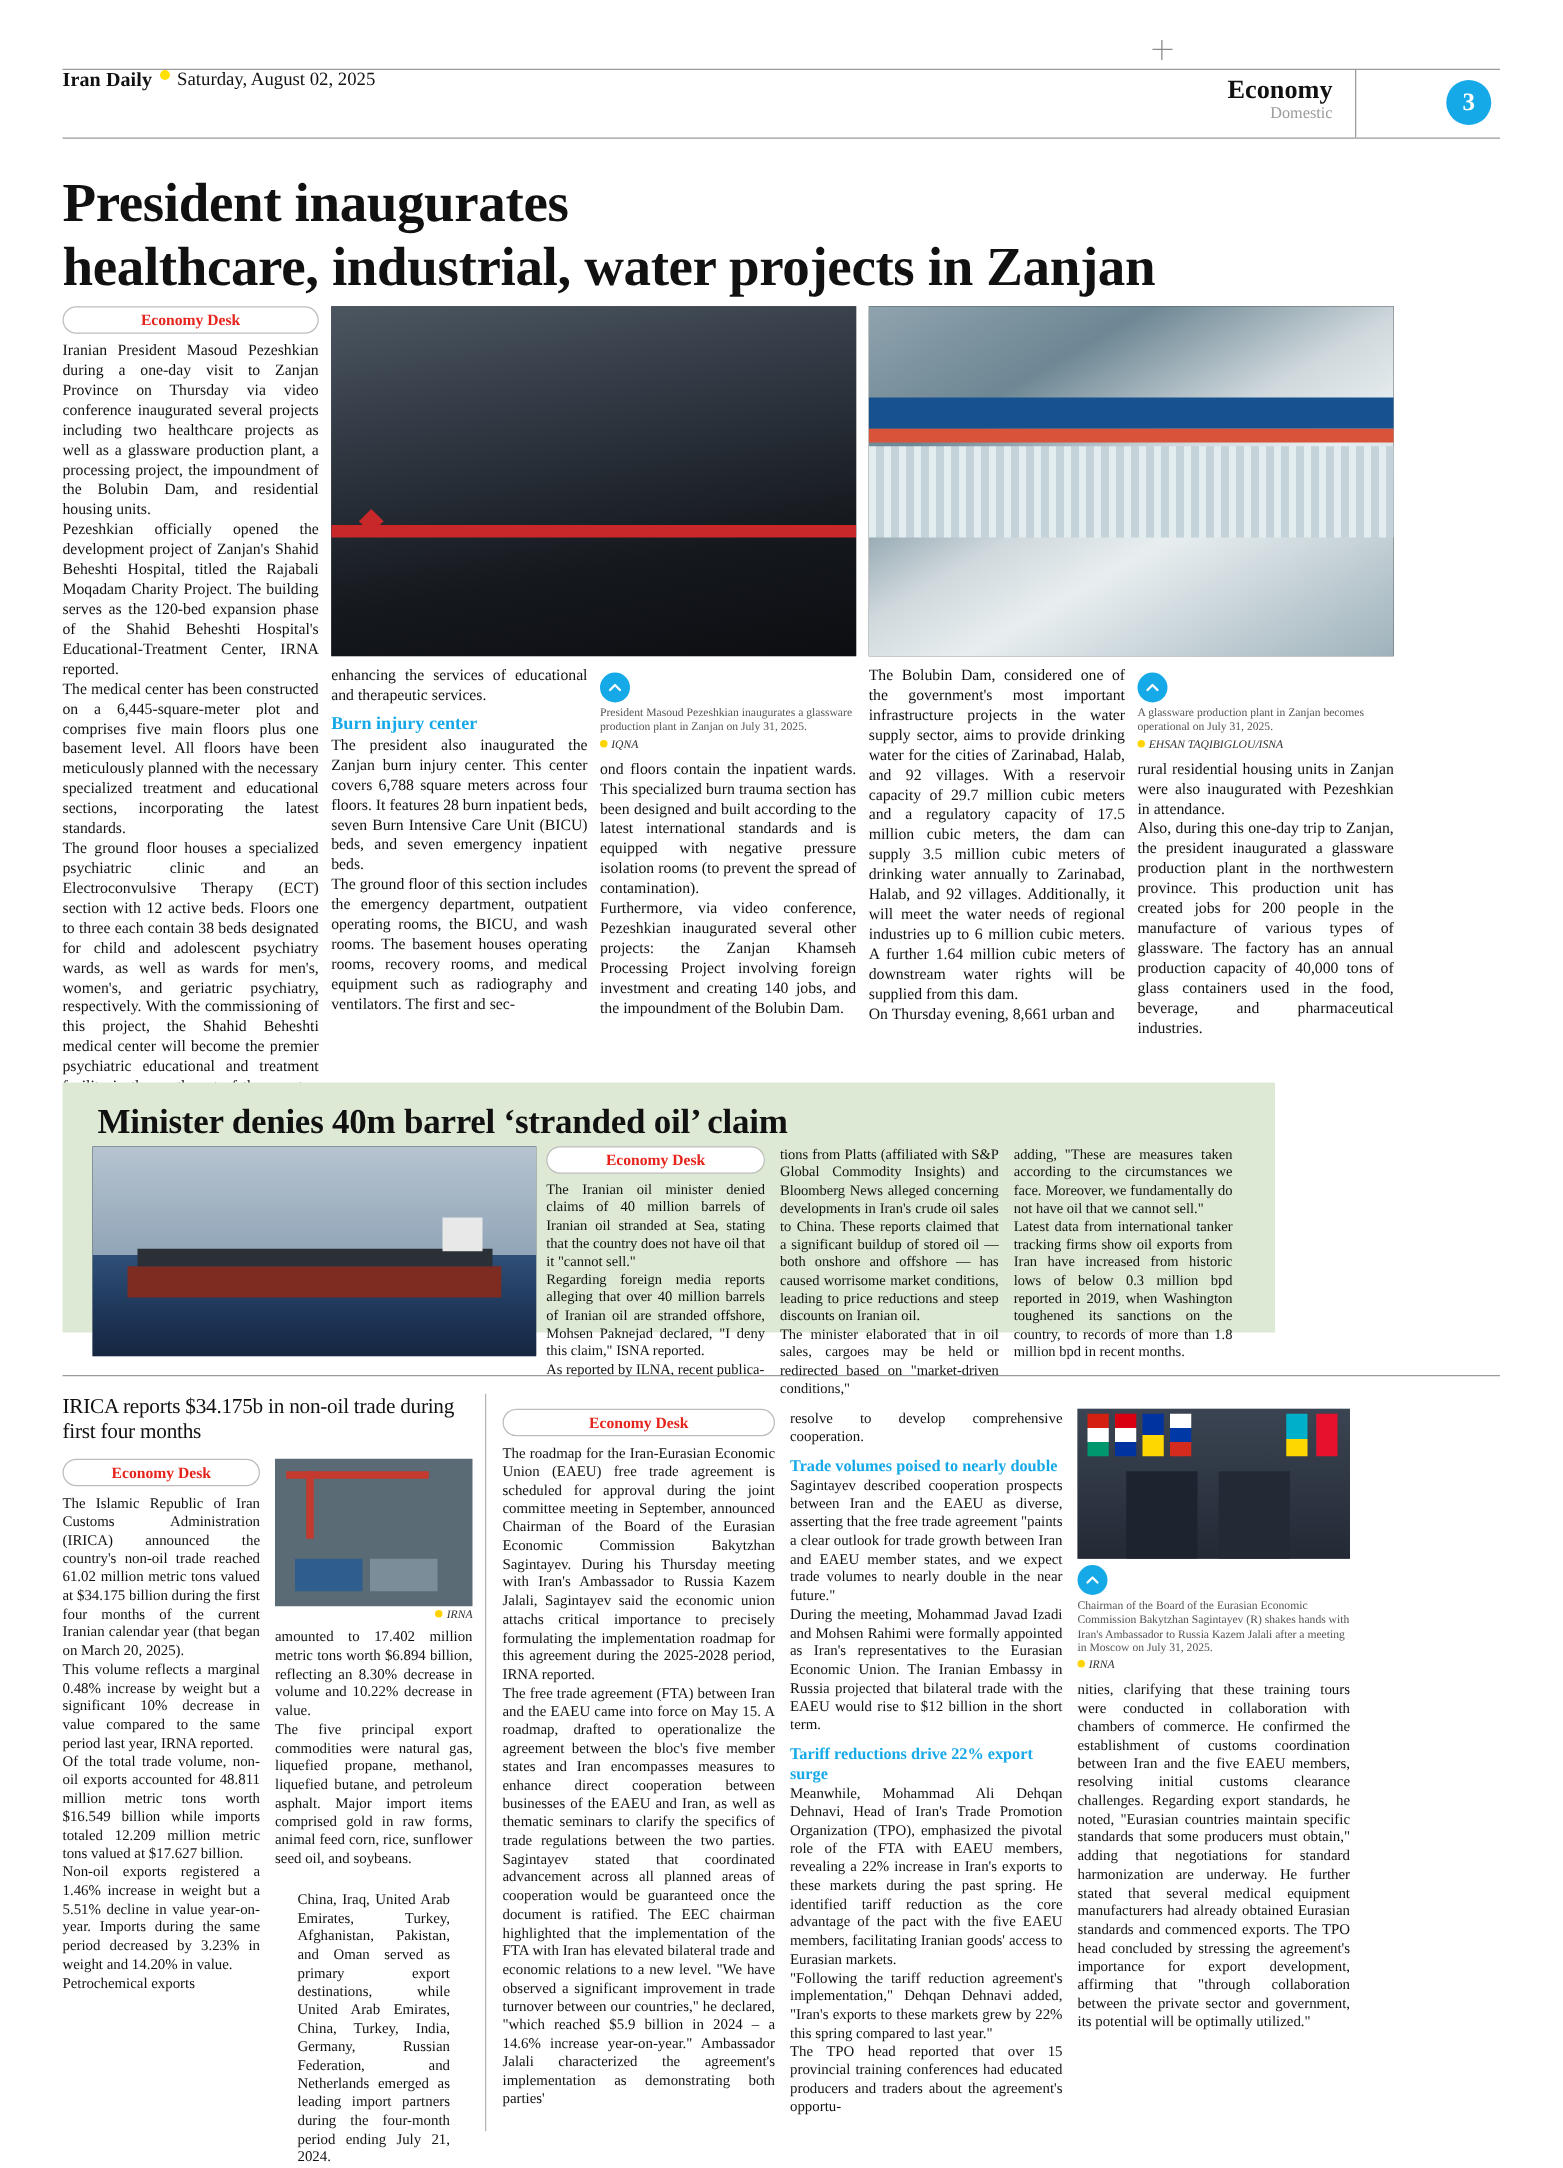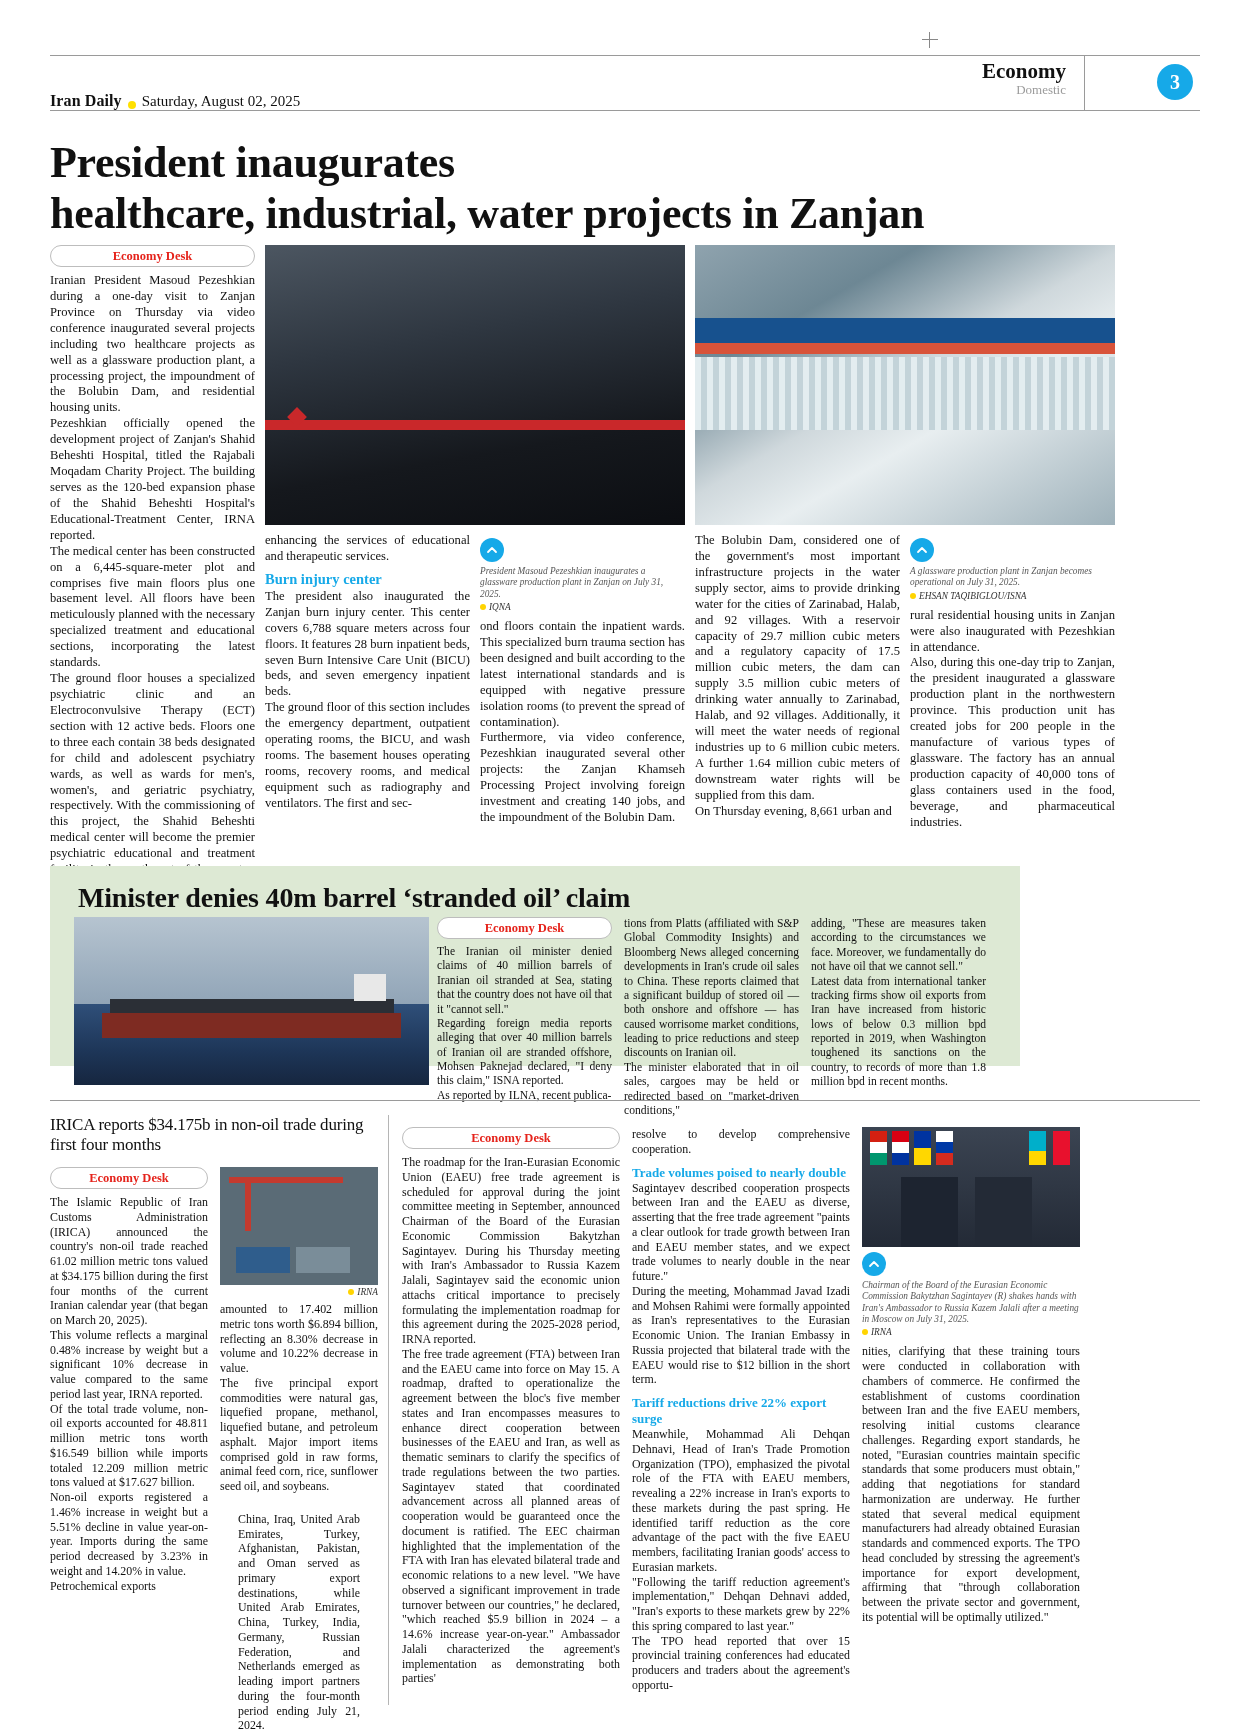--- a/index.html
+++ b/index.html
@@ -16,21 +16,21 @@
 
   
   .cropmark { position:absolute; top:32px; left:922px; width:16px; height:16px; }
   .cropmark:before, .cropmark:after { content:""; position:absolute; background:#888; }
   .cropmark:before { left:7px; top:0; width:1px; height:16px; }
   .cropmark:after { top:7px; left:0; height:1px; width:16px; }
 
   
   .masthead-rule-top { position:absolute; left:50px; right:50px; top:55px; height:1px; background:#9a9a9a; }
   .masthead-rule-bot { position:absolute; left:50px; right:50px; top:110px; height:1px; background:#9a9a9a; }
-  .masthead { position:absolute; left:50px; right:50px; top:56px; height:54px; display:flex; align-items:flex-end; }
+  .masthead { position:absolute; left:50px; right:50px; top:56px; height:54px; display:flex; align-items:flex-start; }
   .brand { font-weight:bold; font-size:16px; letter-spacing:0.1px; }
   .dot-y { display:inline-block; width:8px; height:8px; border-radius:50%; background:#ffe000; margin:0 6px 1px 6px; vertical-align:middle; }
   .date { font-size:15px; }
   .sect-wrap { position:absolute; right:165px; top:56px; height:54px; width:300px; text-align:right; padding-right:18px; border-right:1px solid #9a9a9a; }
   .sect-title { font-size:21px; font-weight:bold; line-height:1.1; margin-top:4px; }
   .sect-sub { font-size:13px; color:#9b9b9b; line-height:1.1; }
   .pagenum { position:absolute; right:57px; top:64px; width:36px; height:36px; border-radius:50%;
     background:#16a9e8; color:#fff; font-weight:bold; font-size:20px; display:flex; align-items:center; justify-content:center; }
 
   
@@ -45,21 +45,21 @@
   .art1 { position:absolute; left:50px; top:245px; width:1150px; }
   .a1-cols { display:flex; gap:10px; }
   .col { width:205px; }
   .body-txt { font-size:12.6px; line-height:1.265; text-align:justify; hyphens:auto; }
   .body-txt p { margin:0; }
   .subhead { color:#16a9e8; font-weight:bold; font-size:14.5px; margin-top:6px; margin-bottom:1px; }
 
   .photo { width:100%; background:#1a1d22; position:relative; overflow:hidden; }
   .photo1 { height:280px; }
   .photo2 { height:280px; }
-  .cap { font-size:9.3px; font-style:italic; color:#555; line-height:1.22; margin-top:4px; }
+  .cap { font-size:9.3px; color:#555; line-height:1.22; margin-top:4px; }
   .credit { font-size:9.3px; font-style:italic; color:#333; margin-top:2px; }
   .dot-credit { display:inline-block; width:6px; height:6px; border-radius:50%; background:#ffd400; margin-right:3px; }
   .arrowbtn { width:24px; height:24px; border-radius:50%; background:#16a9e8; display:flex; align-items:center; justify-content:center; margin:5px 0 3px 0; }
   .arrowbtn svg { display:block; }
 
   
   .ph-inner { position:absolute; inset:0; }
   .p1a { background:linear-gradient(170deg,#4c5661 0%,#2e3640 35%,#15181d 70%,#0c0e12 100%); }
   .p1b { position:absolute; left:0; right:0; bottom:34%; height:10px; background:#c9282a; }
   .p1c { position:absolute; left:6%; bottom:36%; width:14px; height:14px; background:#c9282a; transform:rotate(45deg); }

